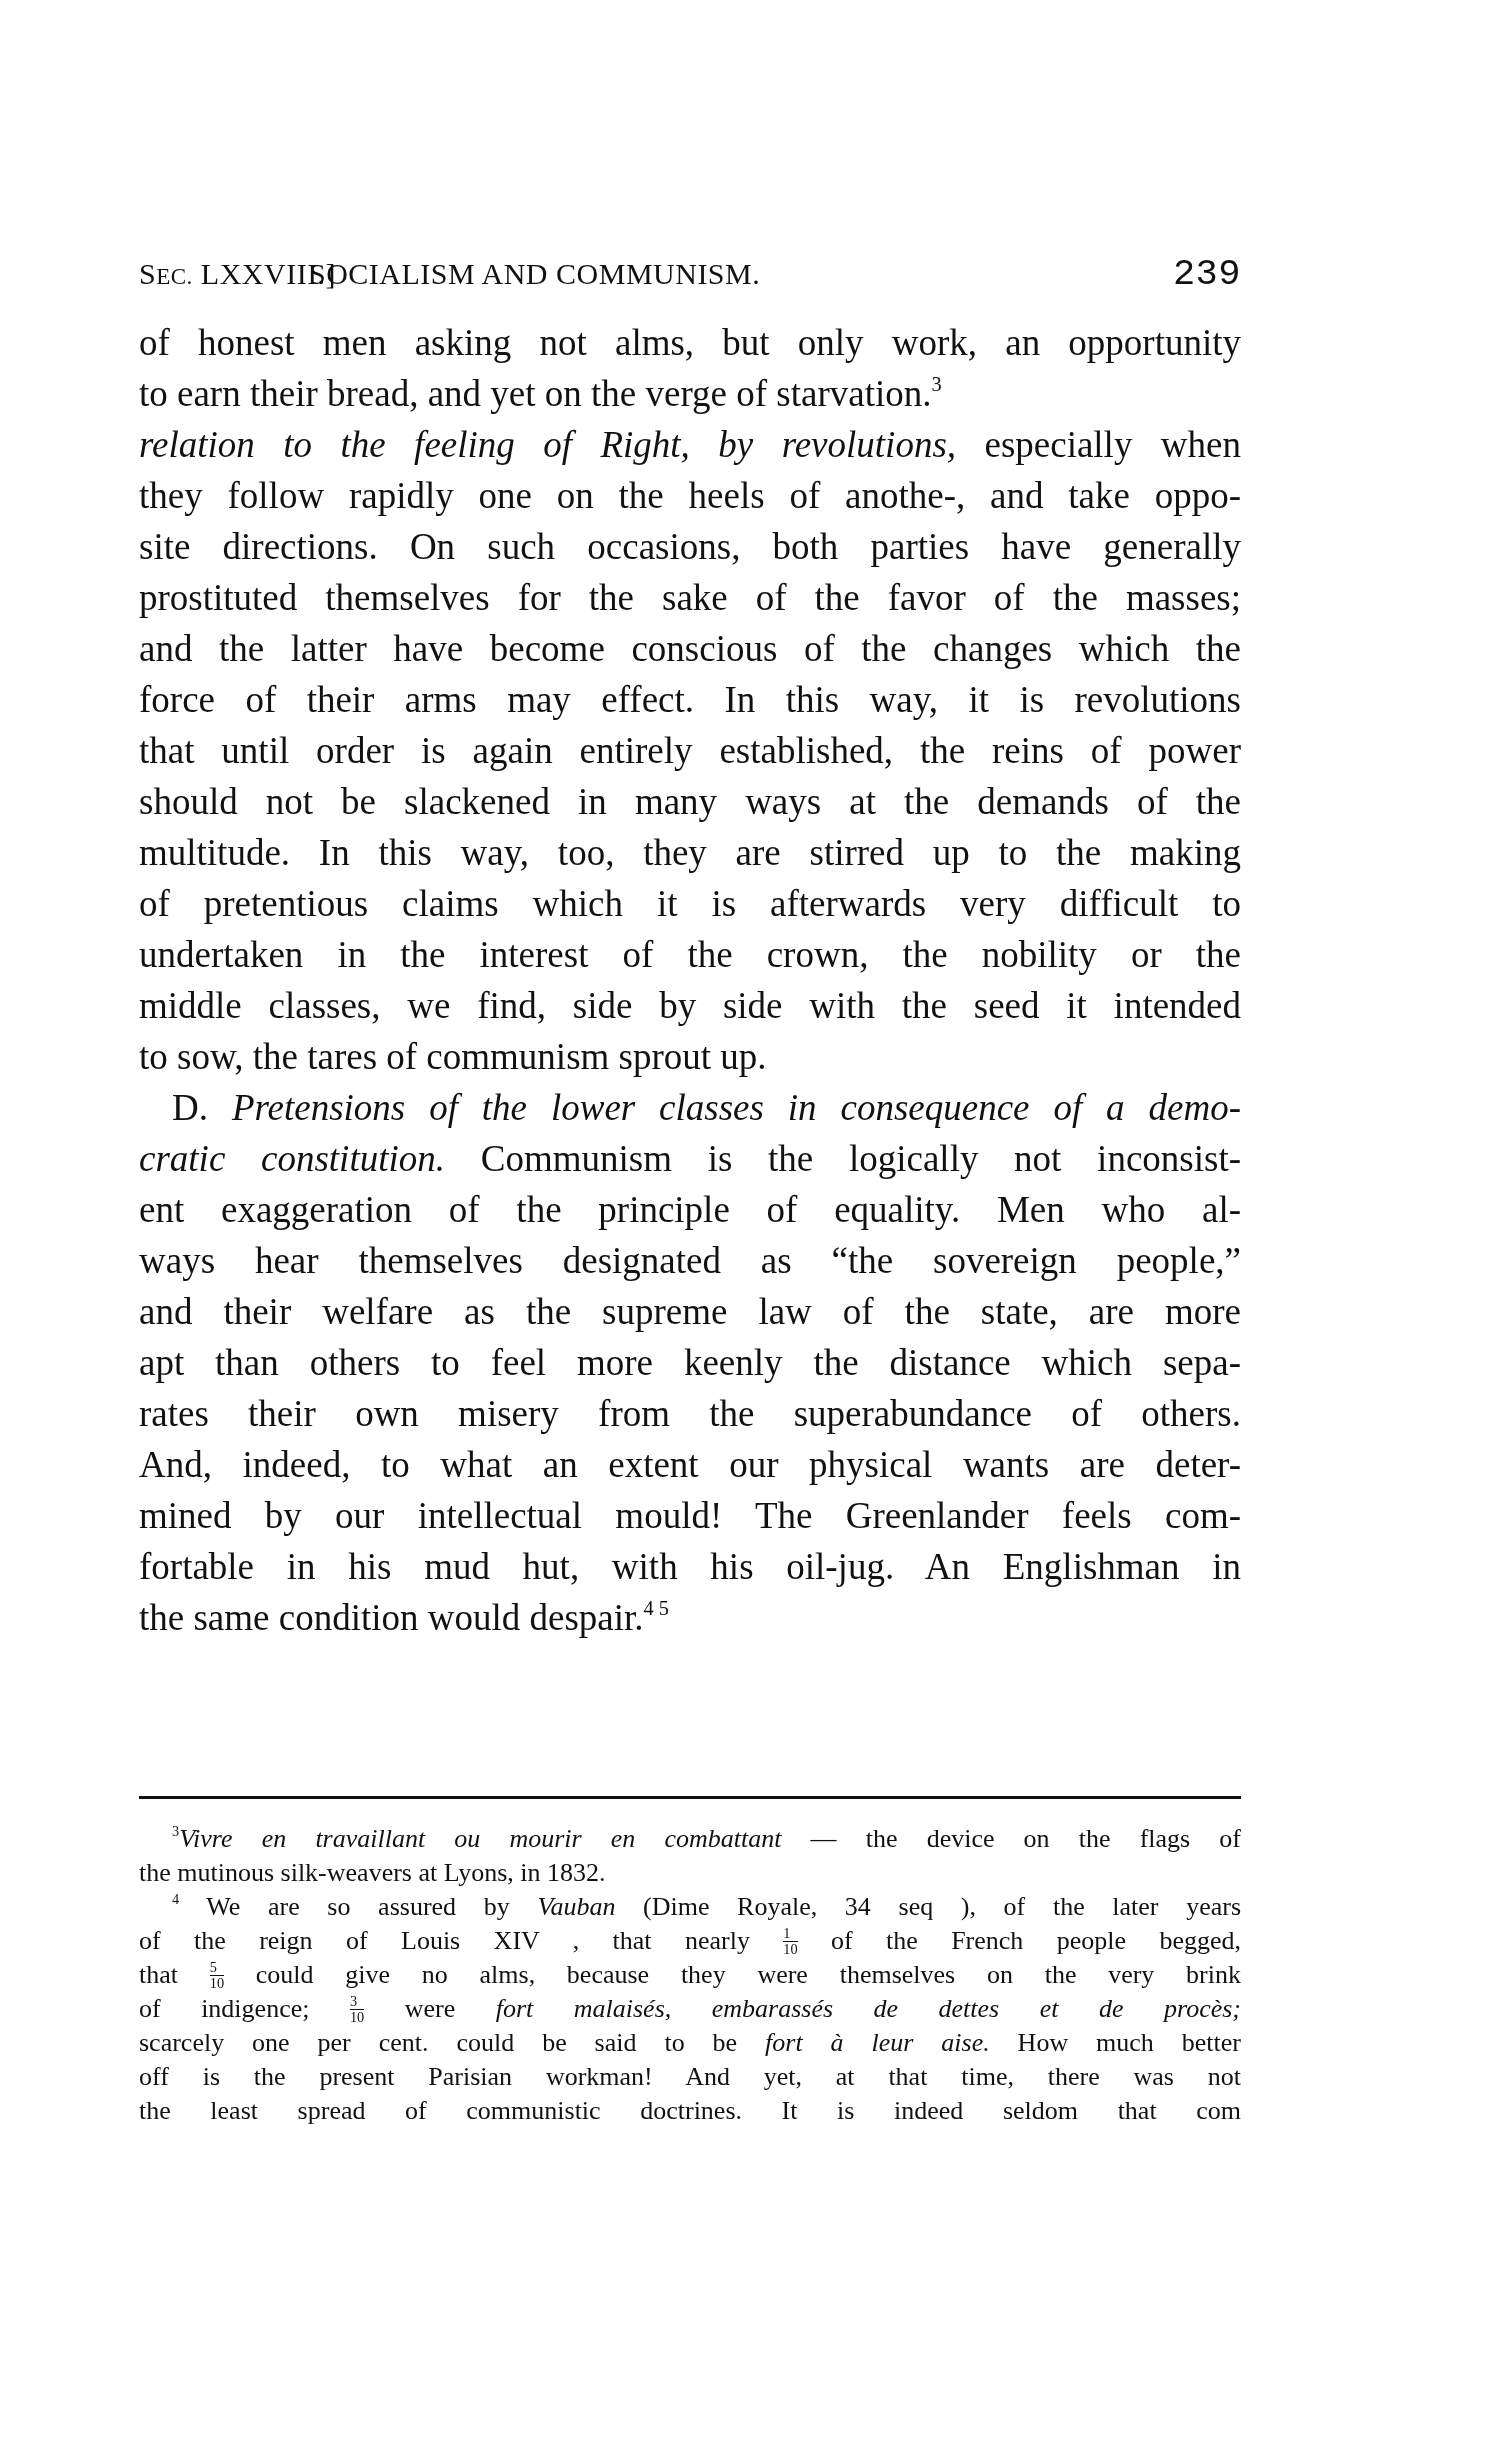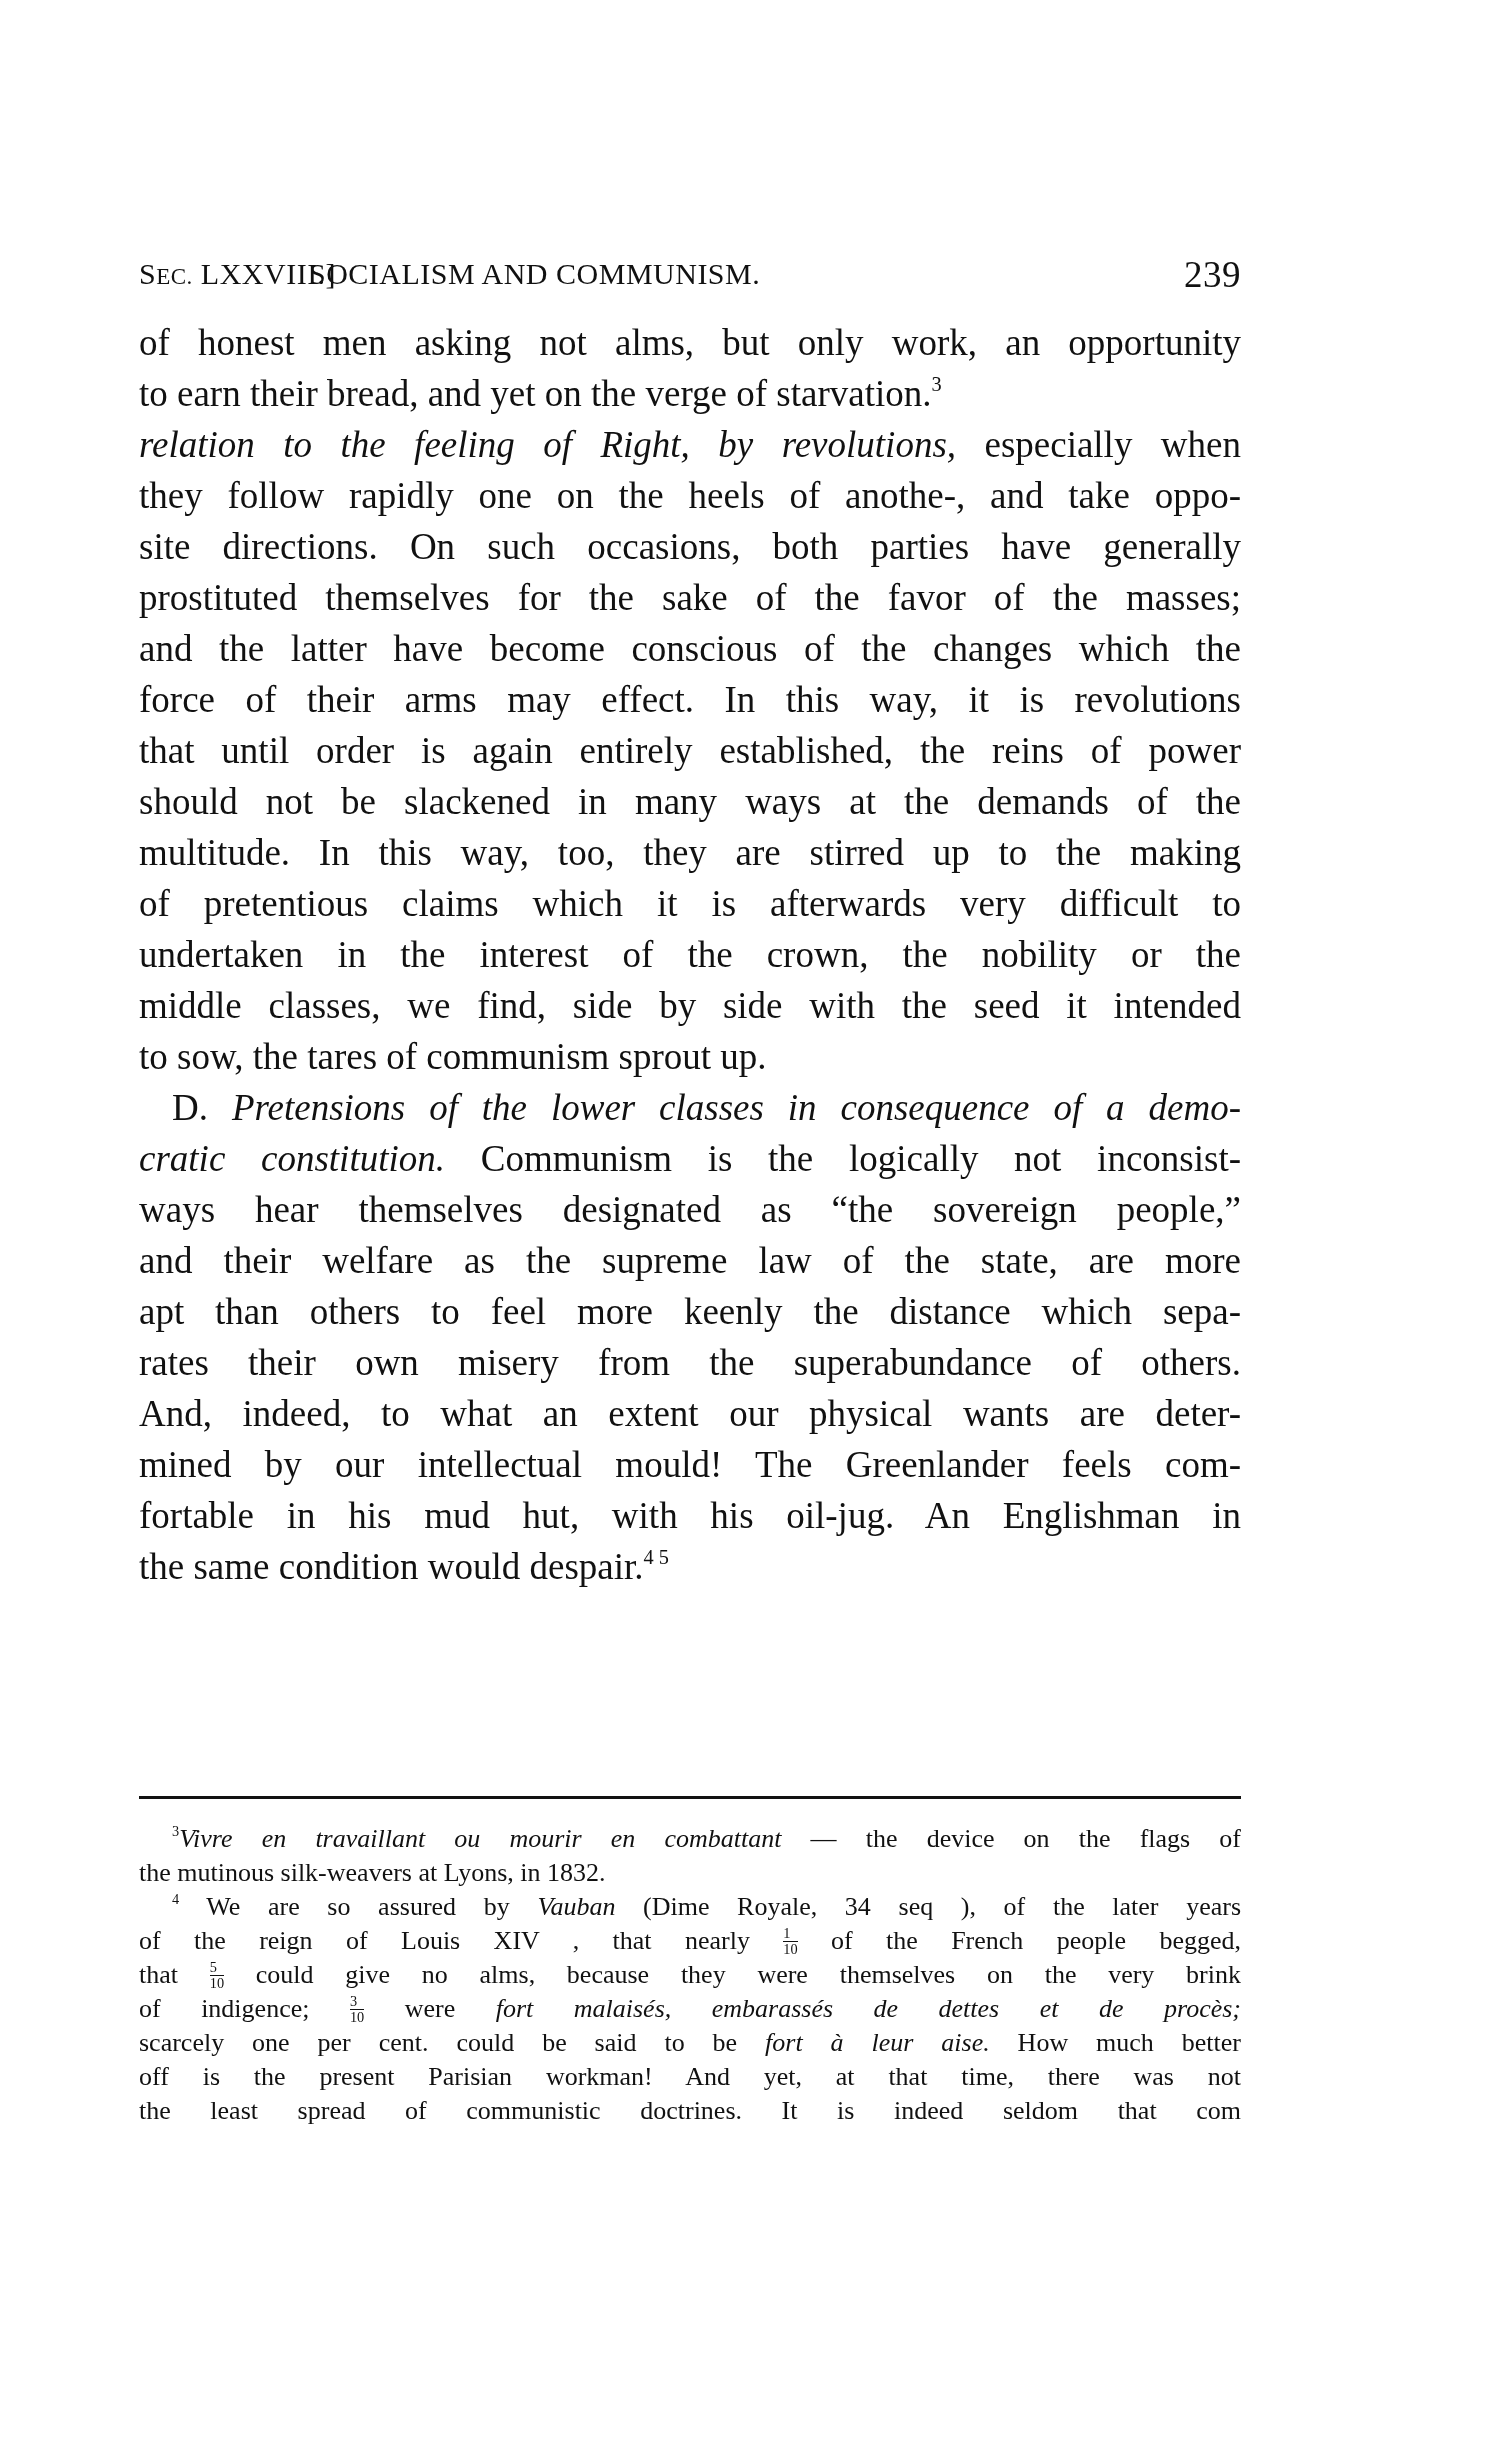--- a/index.html
+++ b/index.html
@@ -2,21 +2,21 @@
 <html><head>
 <meta charset="utf-8">
 <style>
   html, body { margin:0; padding:0; background:#ffffff; }
   body { width:1500px; height:2461px; position:relative; overflow:hidden; color:#111; font-family:"Liberation Serif", "DejaVu Serif", serif; }
   .page { position:absolute; left:139px; top:0; width:1102px; }
   .header { position:absolute; top:238px; left:0; width:1102px; height:46px; font-size:30px; letter-spacing:0.5px;margin-top:19px; }
   .header .sec { position:absolute; left:0; top:0; }
   .header .sec .sm { font-size:23px; }
   .header .title { position:absolute; left:170px; top:0; }
-  .header .num { position:absolute; right:0; top:-3.8px; font-size:37px; }
+  .header .num { position:absolute; right:0; top:-3.8px; font-size:37px;font-family:Liberation Mono, monospace; }
   .body { position:absolute; top:317px; left:0; width:1102px; font-size:37px; line-height:51px; }
   .line { display:block; white-space:nowrap; text-align:justify; text-align-last:justify; height:51px; }
   .line.last { text-align-last:left; }
   .ind { padding-left:33px; }
   sup { font-size:0.55em; line-height:0; vertical-align:0.75em; }
   .rule { position:absolute; top:1796px; left:0; width:1102px; height:2.9px; background:#111; }
   .notes { position:absolute; top:1822px; left:0; width:1102px; font-size:26px; line-height:34px; }
   .notes .line { height:34px; }
   .notes .ind { padding-left:33px; }
   .frac { display:inline-block; font-size:0.55em; line-height:1; vertical-align:middle; text-align:center; position:relative; top:-1.9px; }
@@ -44,20 +44,21 @@
       <span class="line"><span>force of their arms may effect. In this way, it is revolutions</span></span>
       <span class="line"><span>that until order is again entirely established, the reins of power</span></span>
       <span class="line"><span>should not be slackened in many ways at the demands of the</span></span>
       <span class="line"><span>multitude. In this way, too, they are stirred up to the making</span></span>
       <span class="line"><span>of pretentious claims which it is afterwards very difficult to</span></span>
       <span class="line"><span>undertaken in the interest of the crown, the nobility or the</span></span>
       <span class="line"><span>middle classes, we find, side by side with the seed it intended</span></span>
       <span class="line last"><span>to sow, the tares of communism sprout up.</span></span>
       <span class="line ind"><span>D. </span><i>Pretensions of the lower classes in consequence of a demo-</i></span>
       <span class="line"><i>cratic constitution.</i><span> Communism is the logically not inconsist-</span></span>
+      <span class="line"><span>ent exaggeration of the principle of equality. Men who al-</span></span>
       <span class="line"><span>ways hear themselves designated as “the sovereign people,”</span></span>
       <span class="line"><span>and their welfare as the supreme law of the state, are more</span></span>
       <span class="line"><span>apt than others to feel more keenly the distance which sepa-</span></span>
       <span class="line"><span>rates their own misery from the superabundance of others.</span></span>
       <span class="line"><span>And, indeed, to what an extent our physical wants are deter-</span></span>
       <span class="line"><span>mined by our intellectual mould! The Greenlander feels com-</span></span>
       <span class="line"><span>fortable in his mud hut, with his oil-jug. An Englishman in</span></span>
       <span class="line last"><span>the same condition would despair.</span><sup>4 5</sup></span>
     </div>
 

